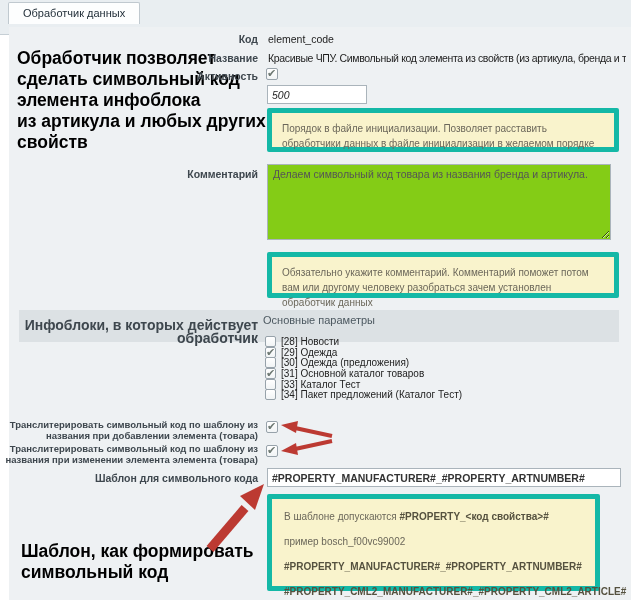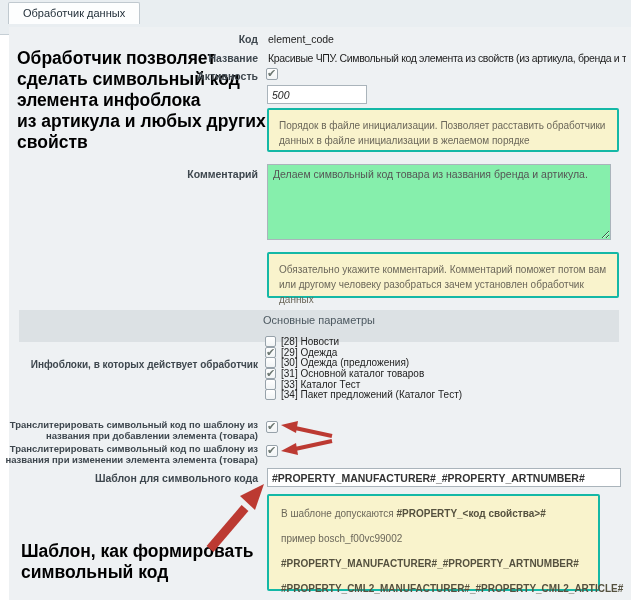--- a/index.html
+++ b/index.html
@@ -20,34 +20,34 @@
 
   
   .lbl { position:absolute; left:0; width:258px; text-align:right;
          font-weight:bold; color:#3e474e; font-size:10.5px; line-height:13px; }
   .val { position:absolute; left:268px; color:#1d1d1d; font-size:10.5px; line-height:13px; }
   .val-name { white-space:nowrap; letter-spacing:-0.35px; max-width:358px; overflow:hidden; }
 
   input[type=text] { position:absolute; border:1px solid #aab4bb; background:#fff;
          font-family:"Liberation Sans", sans-serif; font-size:10.5px; color:#222;
          padding:2px 4px; height:19px; }
-  textarea { position:absolute; border:1px solid #aab4bb; background:#86efac;
+  textarea { position:absolute; border:1px solid #aab4bb; background:#84cc16;
          font-family:"Liberation Sans", sans-serif; font-size:10.5px; color:#555;
          padding:3px 5px; resize:both; }
 
   
   .cb { appearance:none; -webkit-appearance:none; width:12px; height:12px;
         border:1px solid #97a2aa; border-radius:2px; background:linear-gradient(#ffffff,#f1f4f5);
         position:relative; margin:0; vertical-align:middle; flex:0 0 auto; }
   .cb:checked::after { content:"\2714"; position:absolute; left:0px; top:-2px;
         font-size:11px; color:#6d7872; }
   .cb-abs { position:absolute; }
 
   
-  .note { position:absolute; background:#f9f3cc; border:2px solid #14b8a6; border-radius:2px;
+  .note { position:absolute; background:#f9f3cc; border:5px solid #14b8a6; border-radius:2px;
           padding:8px 10px; color:#6b675a; font-size:10px; line-height:15px; }
   .note b, .note .ncode { color:#55513f; font-weight:bold; }
   .note p { margin:0 0 10px 0; }
   .note p:last-child { margin-bottom:0; }
 
   
   .section { position:absolute; left:19px; top:310px; width:600px; height:32px;
              background:#dce1e4; color:#4c5860; text-align:center; line-height:21px;
              font-size:11px; }
 
@@ -96,21 +96,21 @@
 
   <div class="note" style="left:267px; top:108px; width:352px; height:44px;">Порядок в файле инициализации. Позволяет расставить обработчики данных в файле инициализации в желаемом порядке</div>
 
   <div class="lbl" style="top:168px;">Комментарий</div>
   <textarea style="left: 267px; top: 164px; width: 344px; height: 76px;">Делаем символьный код товара из названия бренда и артикула.</textarea>
 
   <div class="note" style="left:267px; top:252px; width:352px; height:46px;">Обязательно укажите комментарий. Комментарий поможет потом вам или другому человеку разобраться зачем установлен обработчик данных</div>
 
   <div class="section">Основные параметры</div>
 
-  <div class="lbl" style="top:358px; font-size:10px;text-align:right;">Инфоблоки, в которых действует обработчик</div>
+  <div class="lbl" style="top:319px; font-size:14px;text-align:right;">Инфоблоки, в которых действует обработчик</div>
   <div class="iblist">
     <label class="ibrow">
       <input type="checkbox" class="cb" style="">
       <span>[28] Новости</span>
     </label>
     <label class="ibrow">
       <input type="checkbox" class="cb" checked="" style="">
       <span>[29] Одежда</span>
     </label>
     <label class="ibrow">

